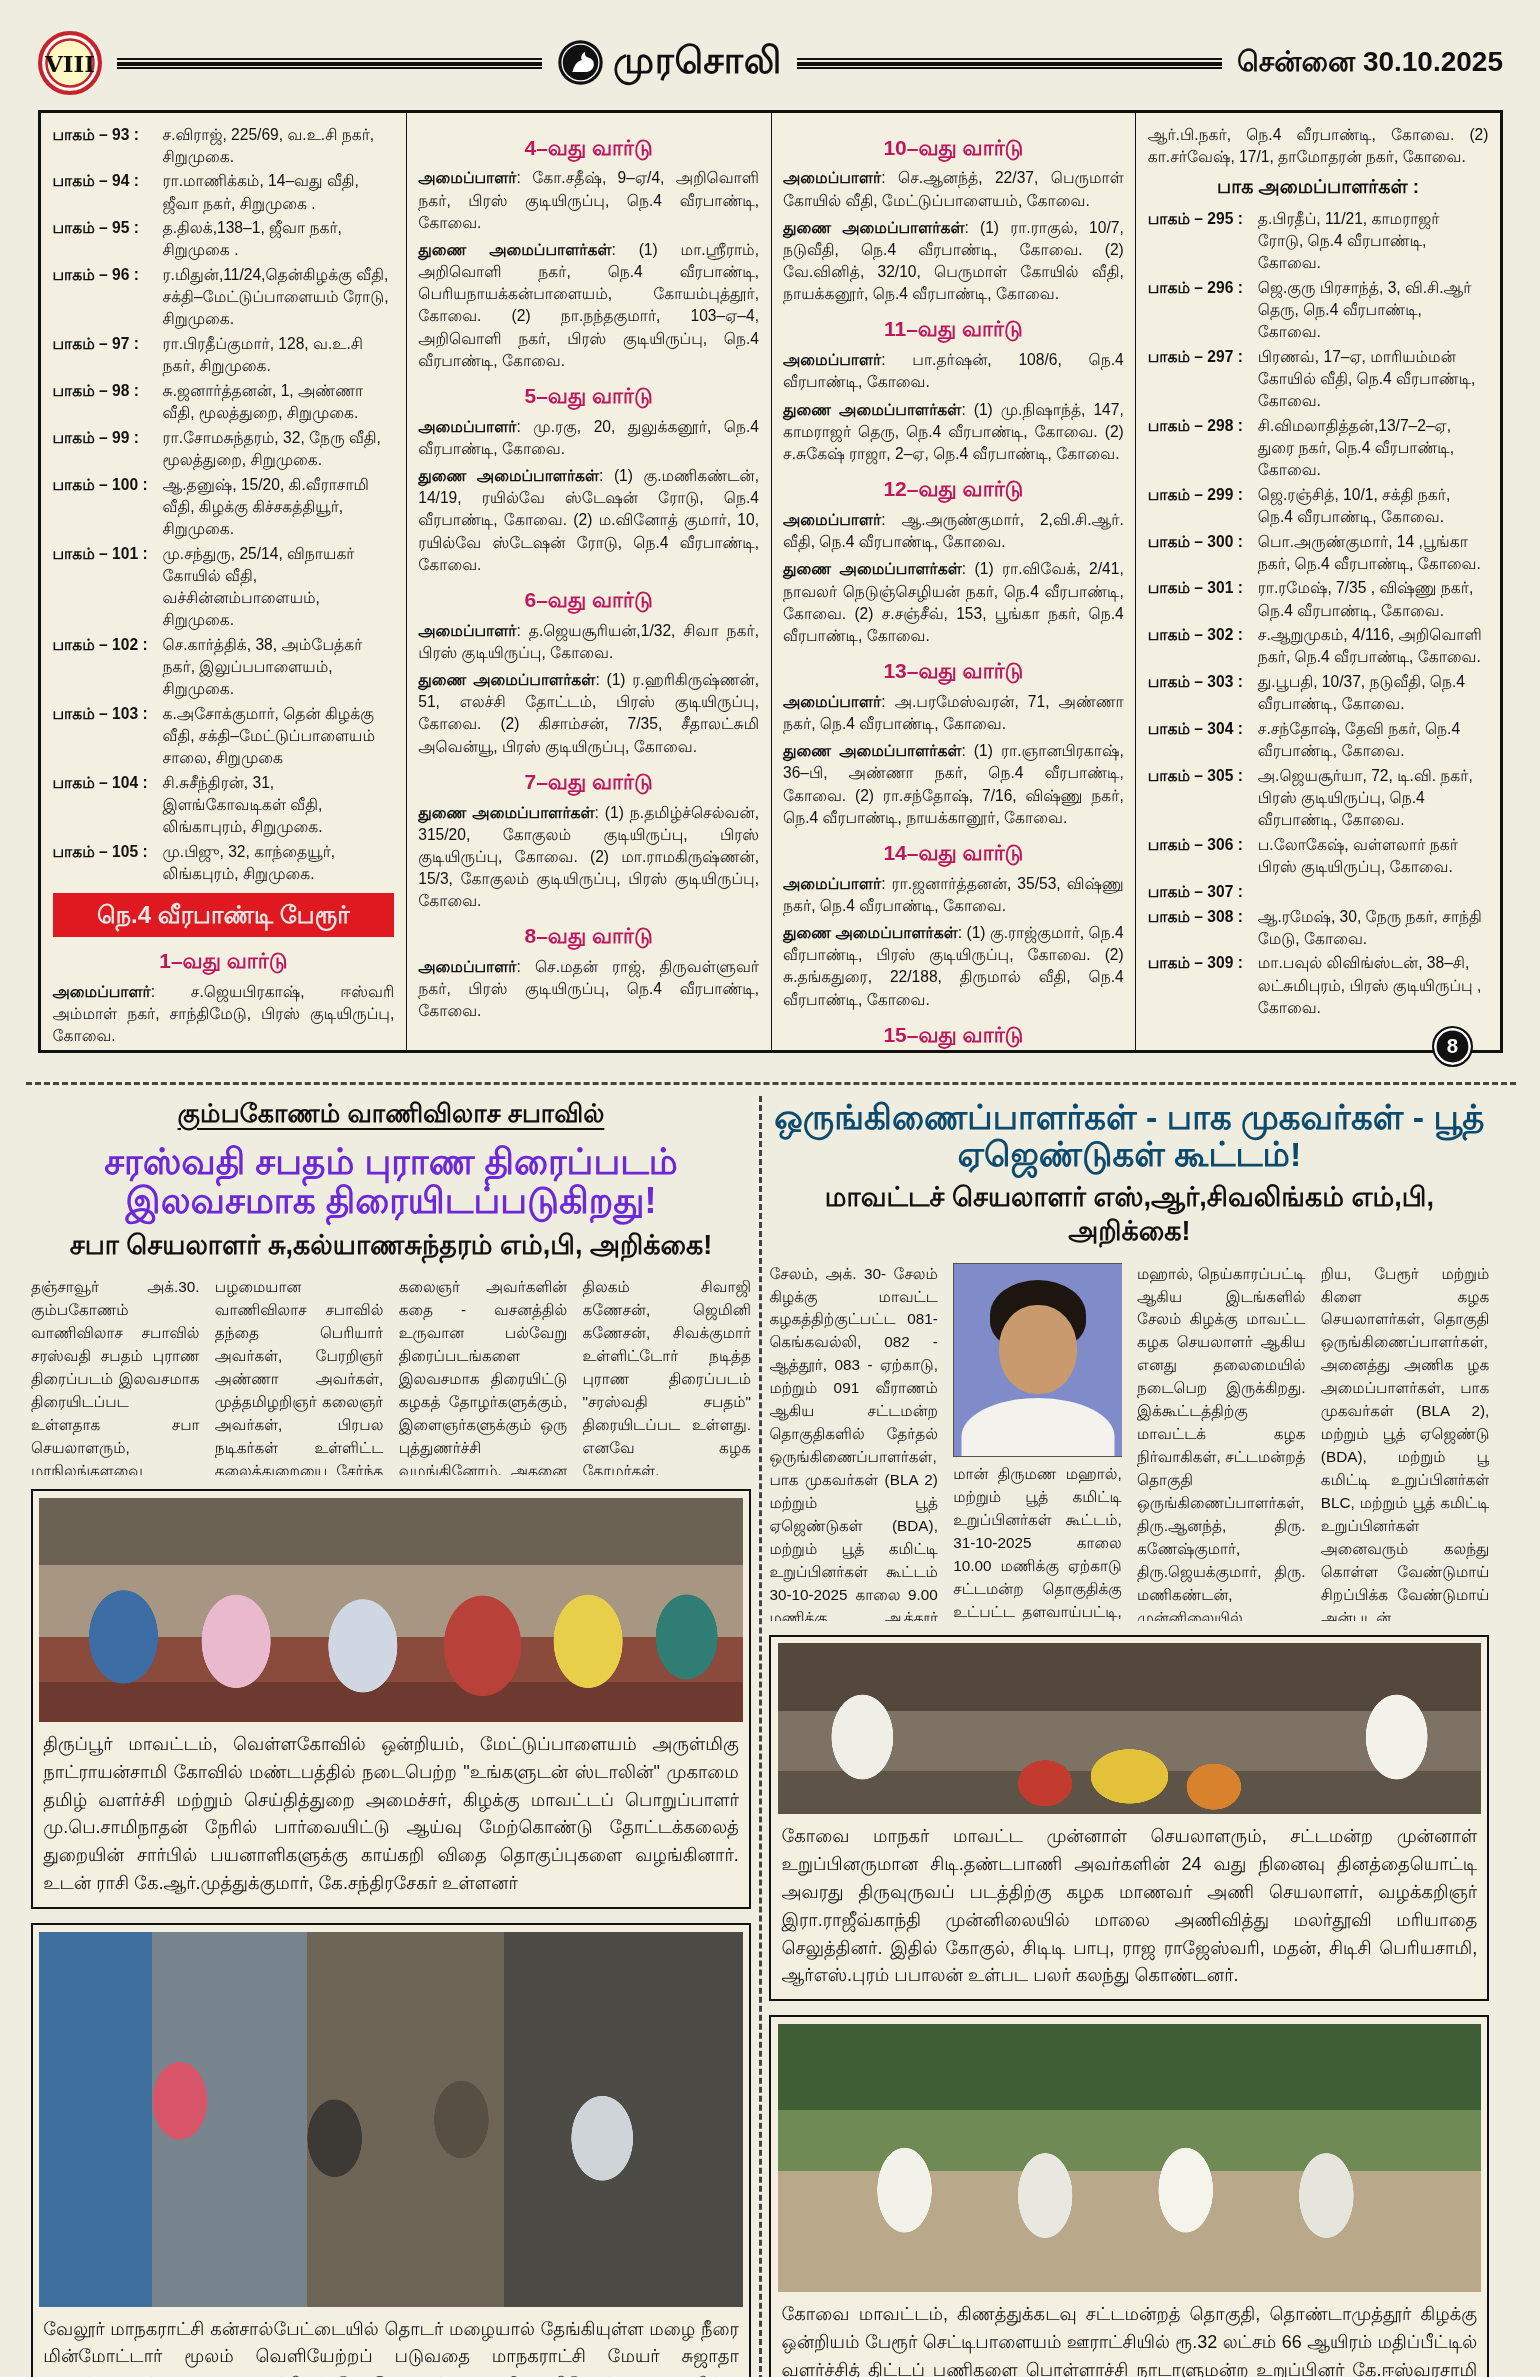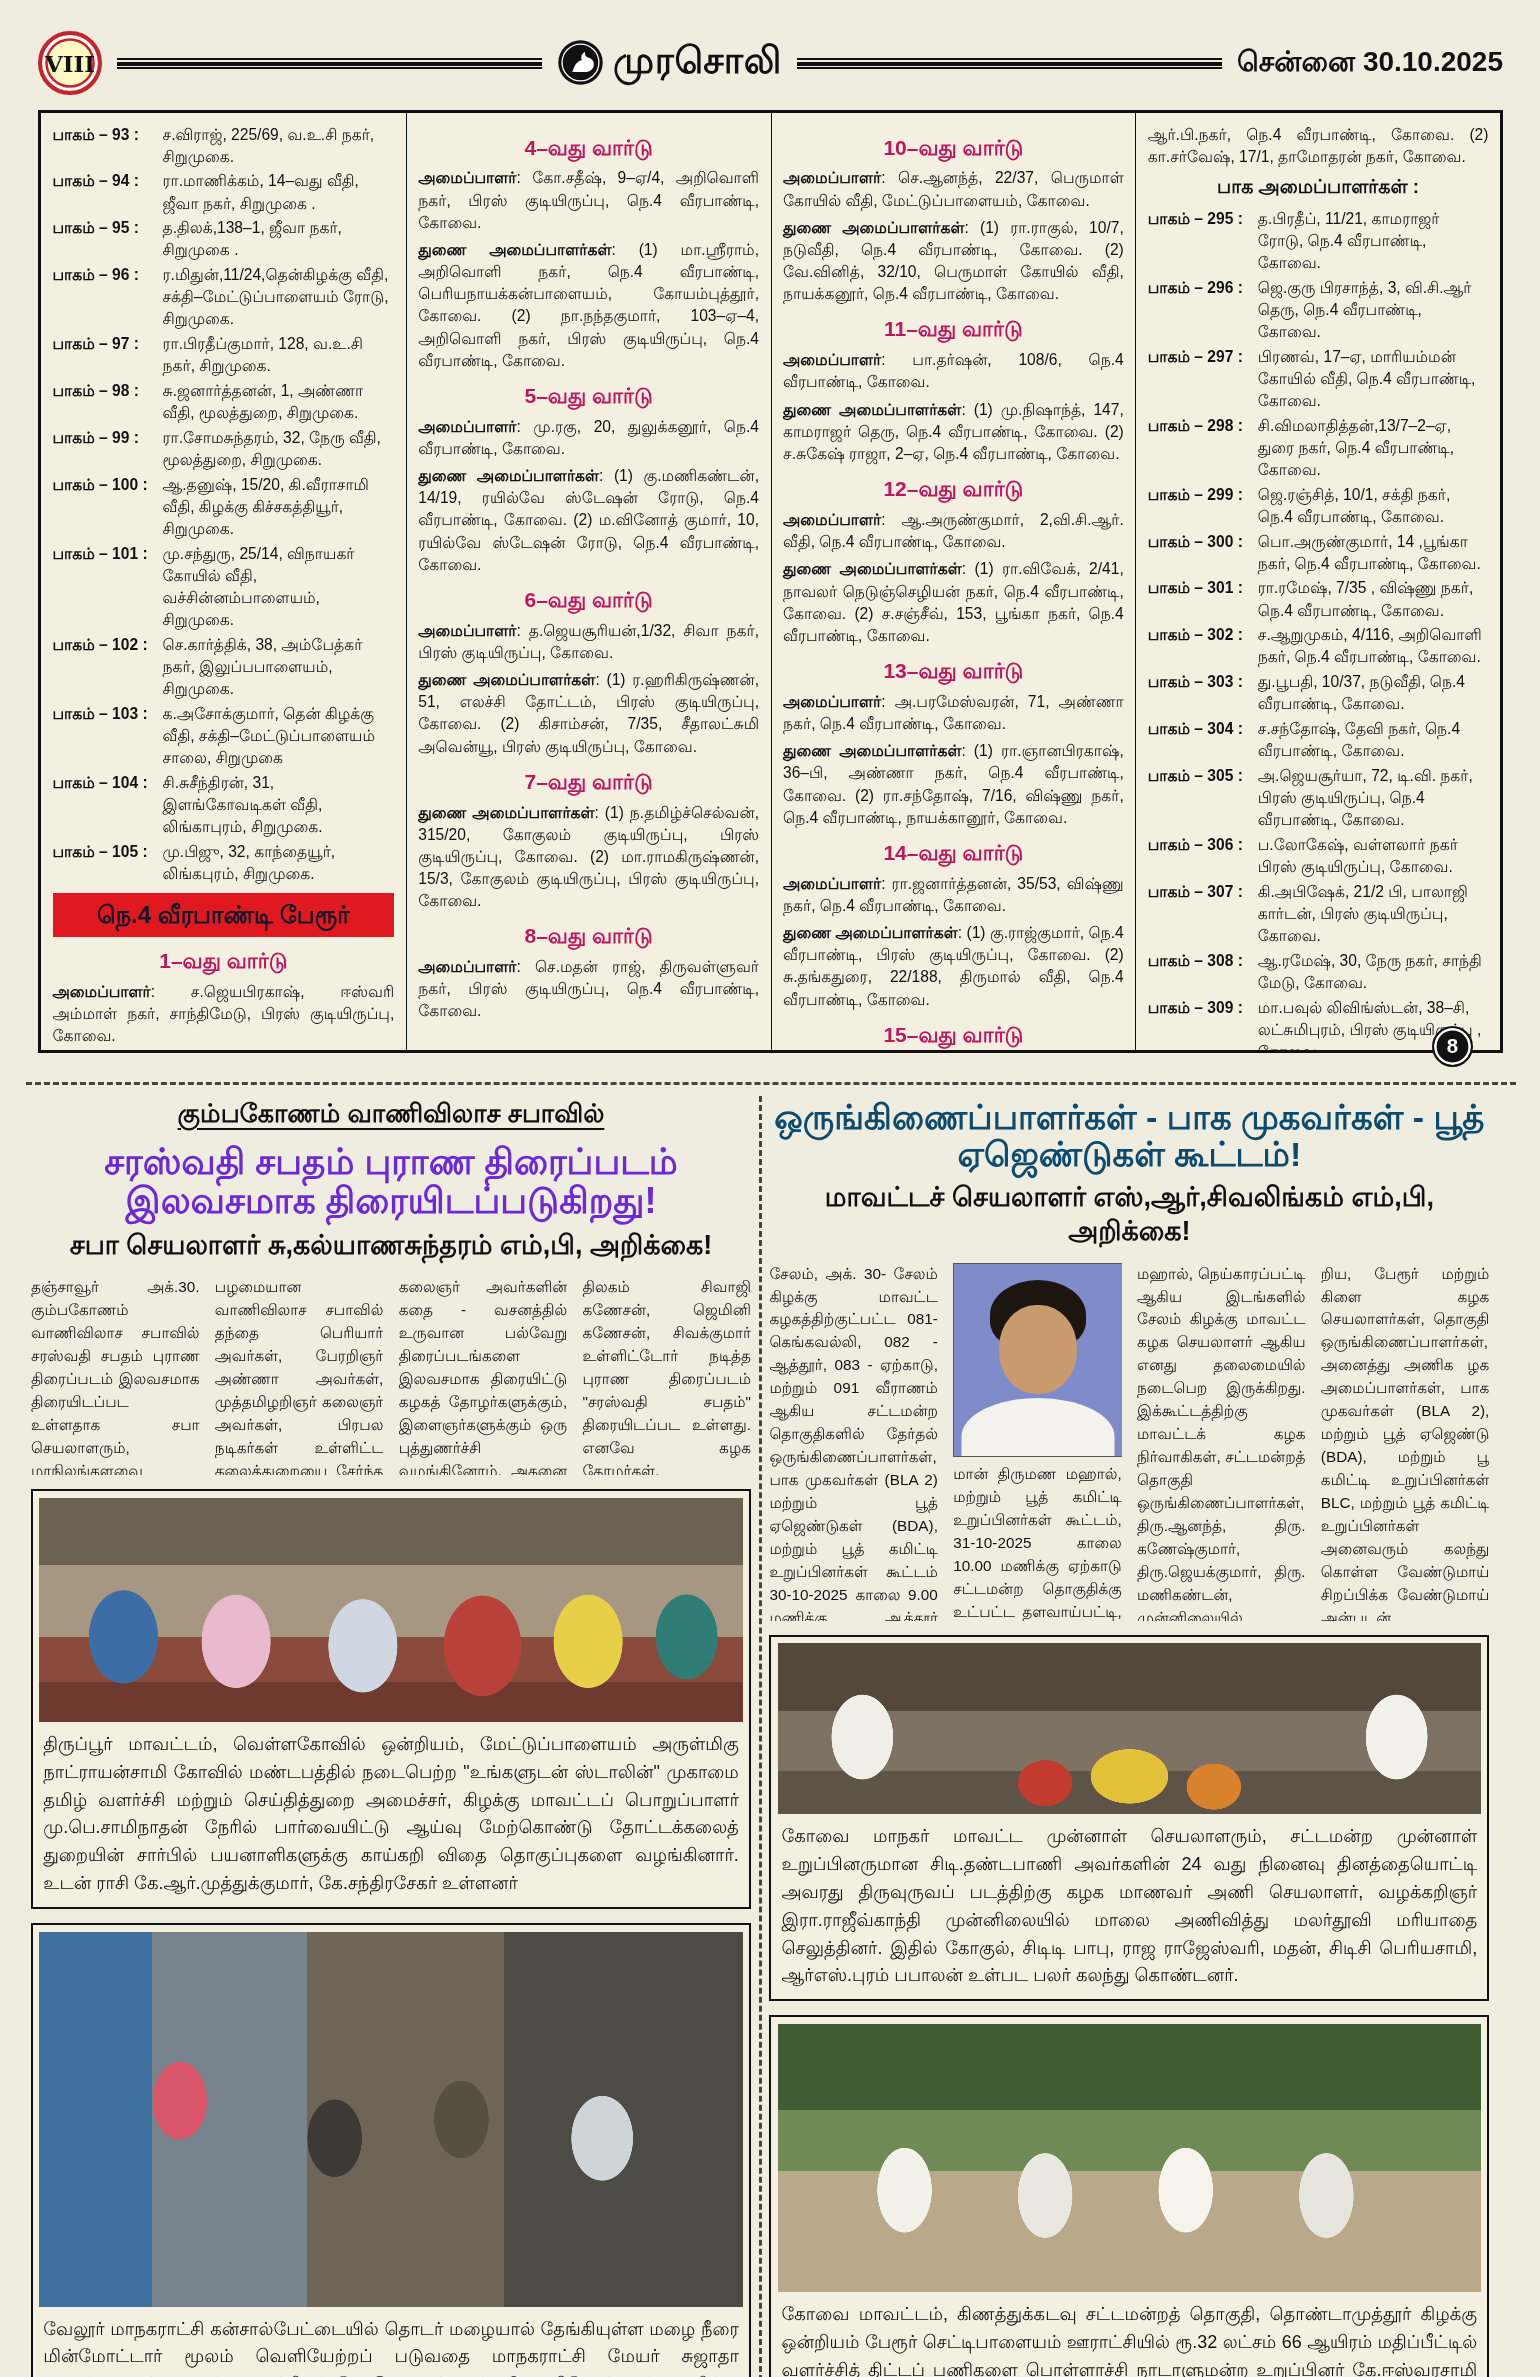--- a/index.html
+++ b/index.html
@@ -20,21 +20,21 @@
   .top-section{position:relative;margin:9px 38px 0 38px;border:3.2px solid #111;background:#f3f0e2;
     display:grid;grid-template-columns:1fr 1fr 1fr 1fr;height:937px;}
   .tcol{padding:10.2px 11.5px;overflow:hidden;font-size:15.6px;line-height:1.42;}
   .tcol + .tcol{border-left:1.9px solid #111;}
 
   .part-row{display:flex;margin-bottom:2.6px;}
   .part-no{flex:0 0 110px;font-weight:bold;white-space:nowrap;}
   .part-no::after{content:" :";}
   .part-txt{flex:1;}
 
-  .red-banner{background:#e0181f;color:#0f172a;font-weight:bold;font-size:24px;text-align:center;
+  .red-banner{background:#e0181f;color:#e5e5e5;font-weight:bold;font-size:24px;text-align:center;
     padding:5.1px 2.6px;margin:7.7px 0 5.1px 0;}
   .ward-title{color:#be185d;font-weight:bold;font-size:21px;text-align:center;margin:9px 0 5.1px 0;}
   .ward p{margin:0 0 5.1px 0;text-align:justify;}
   .ward b{font-weight:bold;}
 
   .col4-head{font-weight:bold;font-size:19px;text-align:center;margin:6.4px 0;}
 
   .page-badge{position:absolute;right:27px;bottom:-16.6px;width:37px;height:37px;border-radius:50%;
     background:#111;color:#fff;border:2.6px solid #111;box-shadow:inset 0 0 0 2.6px #fff;
     display:flex;align-items:center;justify-content:center;font-size:20.4px;font-weight:bold;}
@@ -336,21 +336,20 @@
             <span class="part-txt">அ.ஜெயசூர்யா, 72, டி.வி. நகர், பிரஸ் குடியிருப்பு, நெ.4 வீரபாண்டி, கோவை.</span>
           </div>
 
           <div class="part-row">
             <span class="part-no">பாகம் – 306</span>
             <span class="part-txt">ப.லோகேஷ், வள்ளலார் நகர் பிரஸ் குடியிருப்பு, கோவை.</span>
           </div>
 
           <div class="part-row">
             <span class="part-no">பாகம் – 307</span>
-            <span class="part-txt">கி.அபிஷேக், 21/2 பி, பாலாஜி கார்டன், பிரஸ் குடியிருப்பு, கோவை.</span>
           </div>
 
           <div class="part-row">
             <span class="part-no">பாகம் – 308</span>
             <span class="part-txt">ஆ.ரமேஷ், 30, நேரு நகர், சாந்தி மேடு, கோவை.</span>
           </div>
 
           <div class="part-row">
             <span class="part-no">பாகம் – 309</span>
             <span class="part-txt">மா.பவுல் லிவிங்ஸ்டன், 38–சி, லட்சுமிபுரம், பிரஸ் குடியிருப்பு , கோவை.</span>

